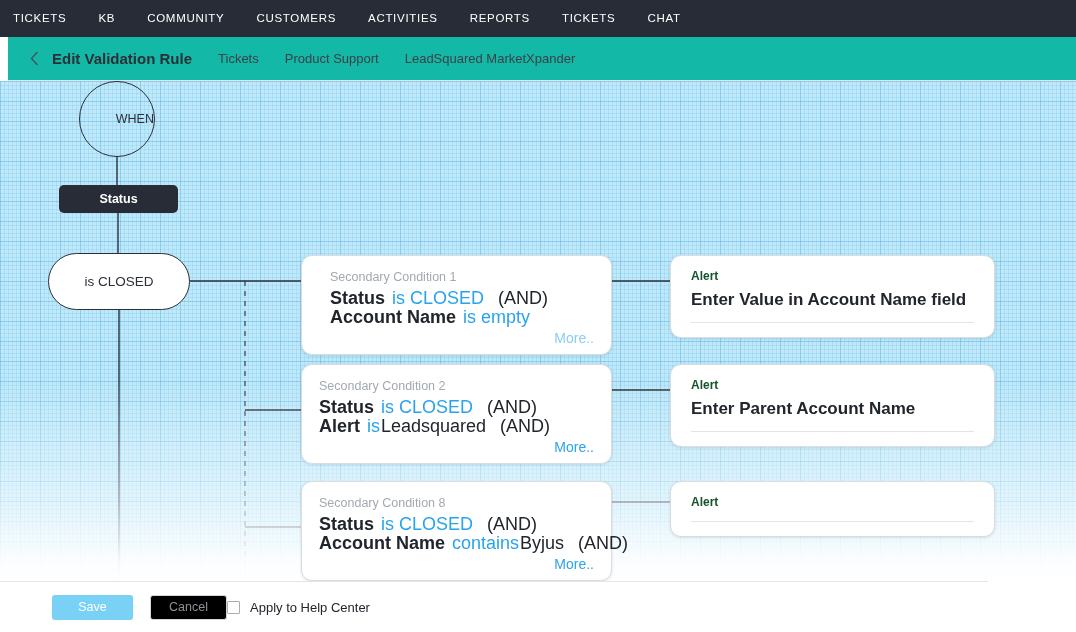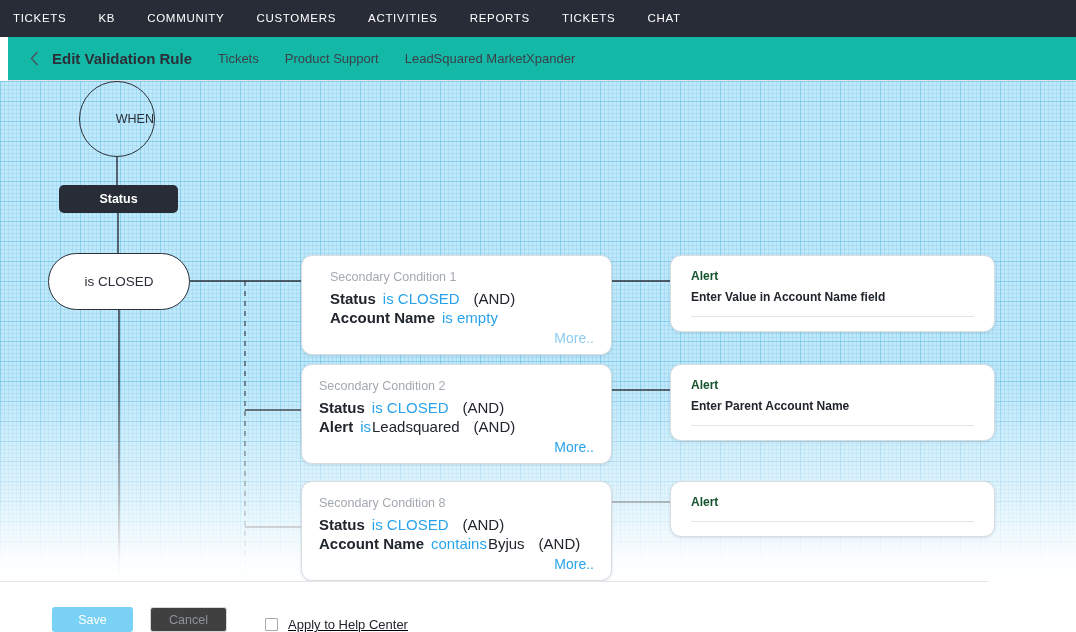--- a/index.html
+++ b/index.html
@@ -110,63 +110,63 @@
   
   .cond-card {
     position: absolute; left: 301px; width: 311px;
     background: #ffffff; border-radius: 11px;
     border: 1px solid #d8dde2;
     box-shadow: 0 1px 3px rgba(40,60,80,.13);
     padding: 14px 17px 8px 17px;
     cursor: pointer;
   }
   .cond-title { font-size: 12.5px; color: #a3a9b0; margin-bottom: 5px; }
-  .cond-row { font-size: 15px; color: #21252c; line-height: 19px; white-space: nowrap; }
+  .cond-row { font-size: 18px; color: #21252c; line-height: 19px; white-space: nowrap; }
   .cond-row .fld { font-weight: bold; }
   .cond-row .op  { color: #29a3ec; margin-left: 7px; }
   .cond-row .val { margin-left: 1px; }
   .cond-row .conj { margin-left: 14px; }
   .more {
     text-align: right; font-size: 14px; color: #29a3ec;
     margin-top: 3px; cursor: pointer;
   }
   .more.faded { color: #8ccdf0; }
 
   
   .alert-card {
     position: absolute; left: 670px; width: 325px;
     background: #ffffff; border-radius: 11px;
     border: 1px solid #d8dde2;
     box-shadow: 0 1px 3px rgba(40,60,80,.13);
     padding: 13px 20px 14px 20px;
     cursor: pointer;
   }
   .alert-label { font-size: 12px; color: #14532d; margin-bottom: 7px; font-weight: bold; }
-  .alert-text { font-size: 12px; font-weight: bold; color: #21252c; }
+  .alert-text { font-size: 17px; font-weight: bold; color: #21252c; }
   .alert-rule { margin-top: 12px; height: 1px; background: #e2e5e8; }
 
   
   .footer {
     position: absolute; left: 0; top: 581px; width: 988px; height: 51px;
     background: #ffffff; border-top: 1px solid #e3e5e8;
-    display: flex; align-items: flex-end;
+    display: flex; align-items: center;
   }
   .btn-save {
     margin-left: 52px; width: 81px; height: 25px;
     background: #79d2f5; border: none; border-radius: 3px;
     color: #ffffff; font-size: 12.5px; cursor: pointer;
     font-family: inherit;
   }
   .btn-cancel {
     margin-left: 17px; width: 77px; height: 25px;
-    background: #404040; border: 1px solid #d4d7da; border-radius: 3px;
+    background: #000000; border: 1px solid #d4d7da; border-radius: 3px;
     color: #8d9298; font-size: 12.5px; cursor: pointer;
     font-family: inherit;
   }
-  .chk-wrap { margin-left: 38px; display: flex; align-items: center; cursor: pointer; text-decoration: underline; }
+  .chk-wrap { display: flex; align-items: center; cursor: pointer; }
   .chk-box {
     width: 13px; height: 13px; border: 1px solid #a8acb1;
     background: #fff; border-radius: 1px;
   }
   .chk-label { margin-left: 10px; font-size: 13px; color: #21252c; }
 </style>
 </head>
 <body>
 
 <div id="app">

